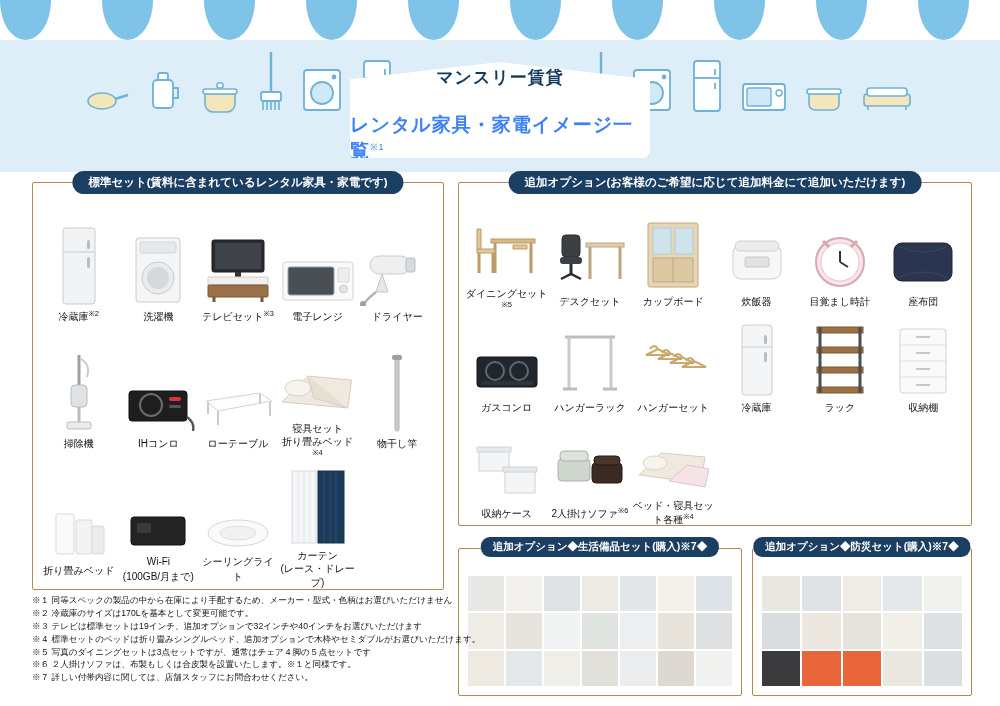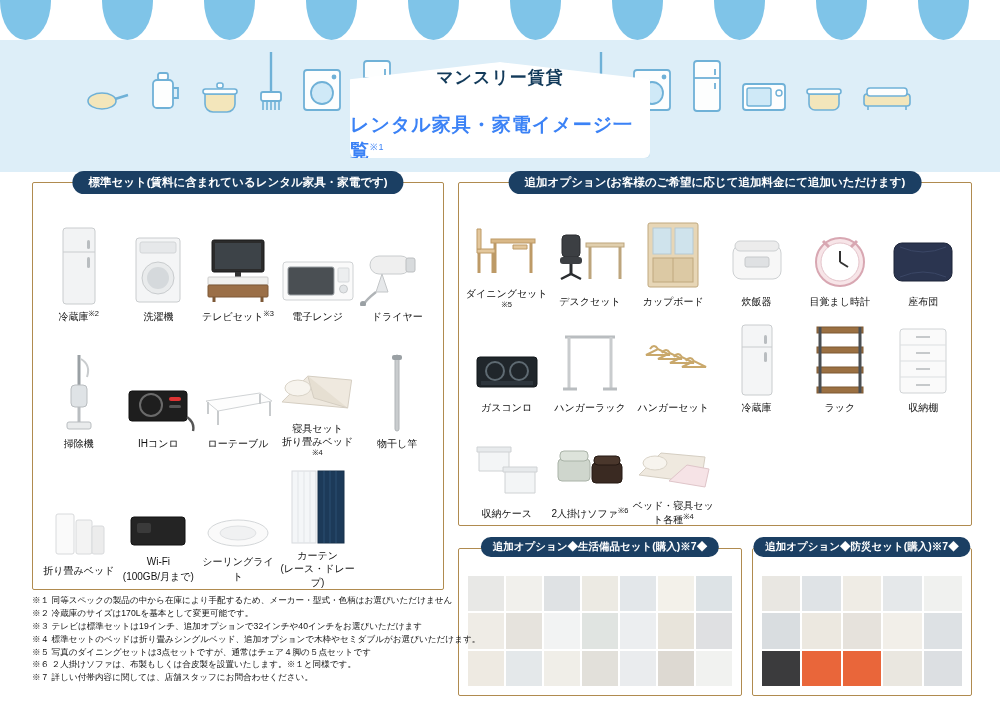--- a/index.html
+++ b/index.html
@@ -62,21 +62,21 @@
     border:1px solid #b08b4f;
     background:#ffffff;
     border-radius:2px;
   }
   .panel-title{
     position:absolute;top:-12px;left:50%;transform:translateX(-50%);
     background:#1b3f63;color:#fff;
     font-size:11.5px;font-weight:bold;
     padding:4px 16px;border-radius:12px;white-space:nowrap;
   }
-  .panel-title.sm{font-size:10.5px;padding:3px 12px;}
+  .panel-title.sm{font-size:10.5px;padding:3px 12px;border-radius:9px;}
 
   #standard-panel{left:32px;top:182px;width:410px;height:406px;}
   #option-panel{left:458px;top:182px;width:512px;height:342px;}
   #daily-panel{left:458px;top:548px;width:282px;height:146px;}
   #disaster-panel{left:752px;top:548px;width:218px;height:146px;}
 
   .grid{
     position:absolute;left:0;top:20px;width:100%;
     display:flex;flex-wrap:wrap;
     box-sizing:border-box;padding:6px 6px 0 6px;

